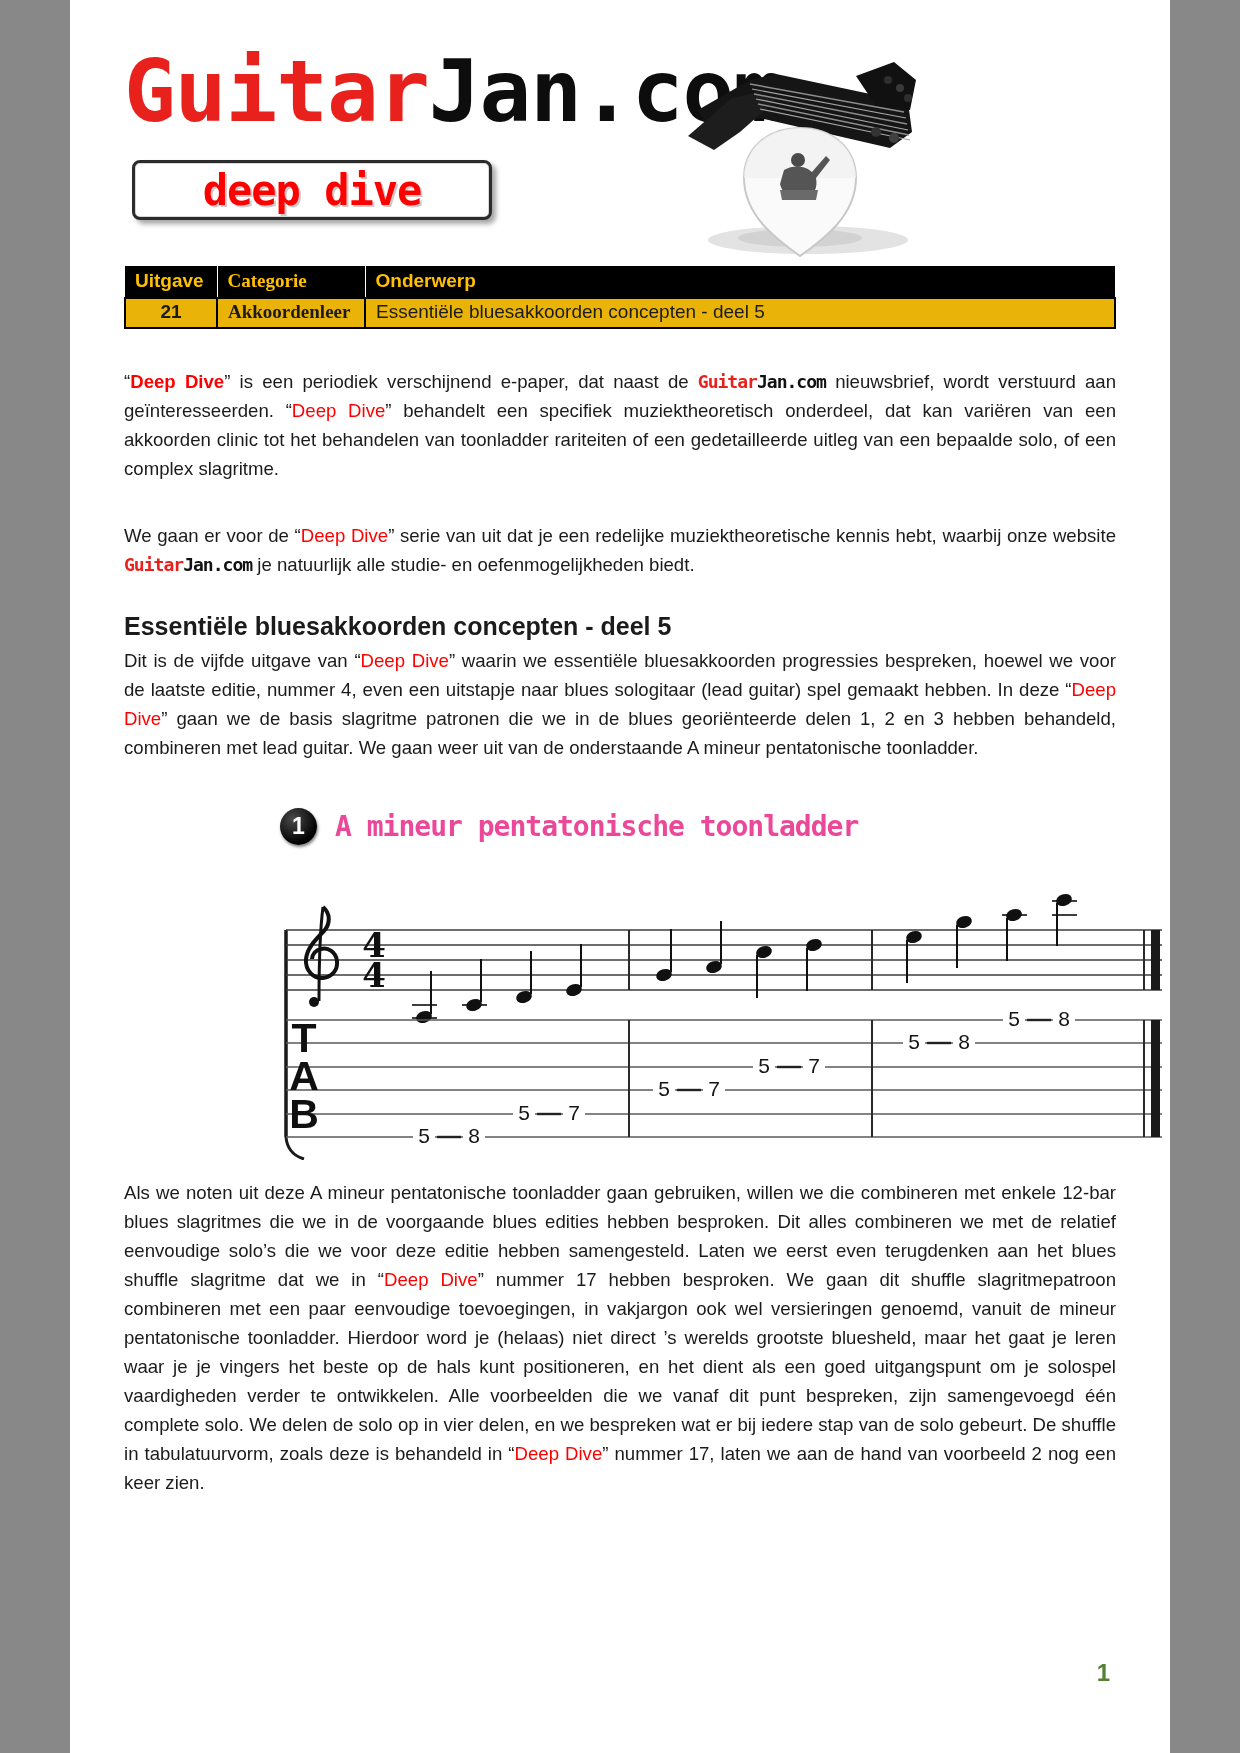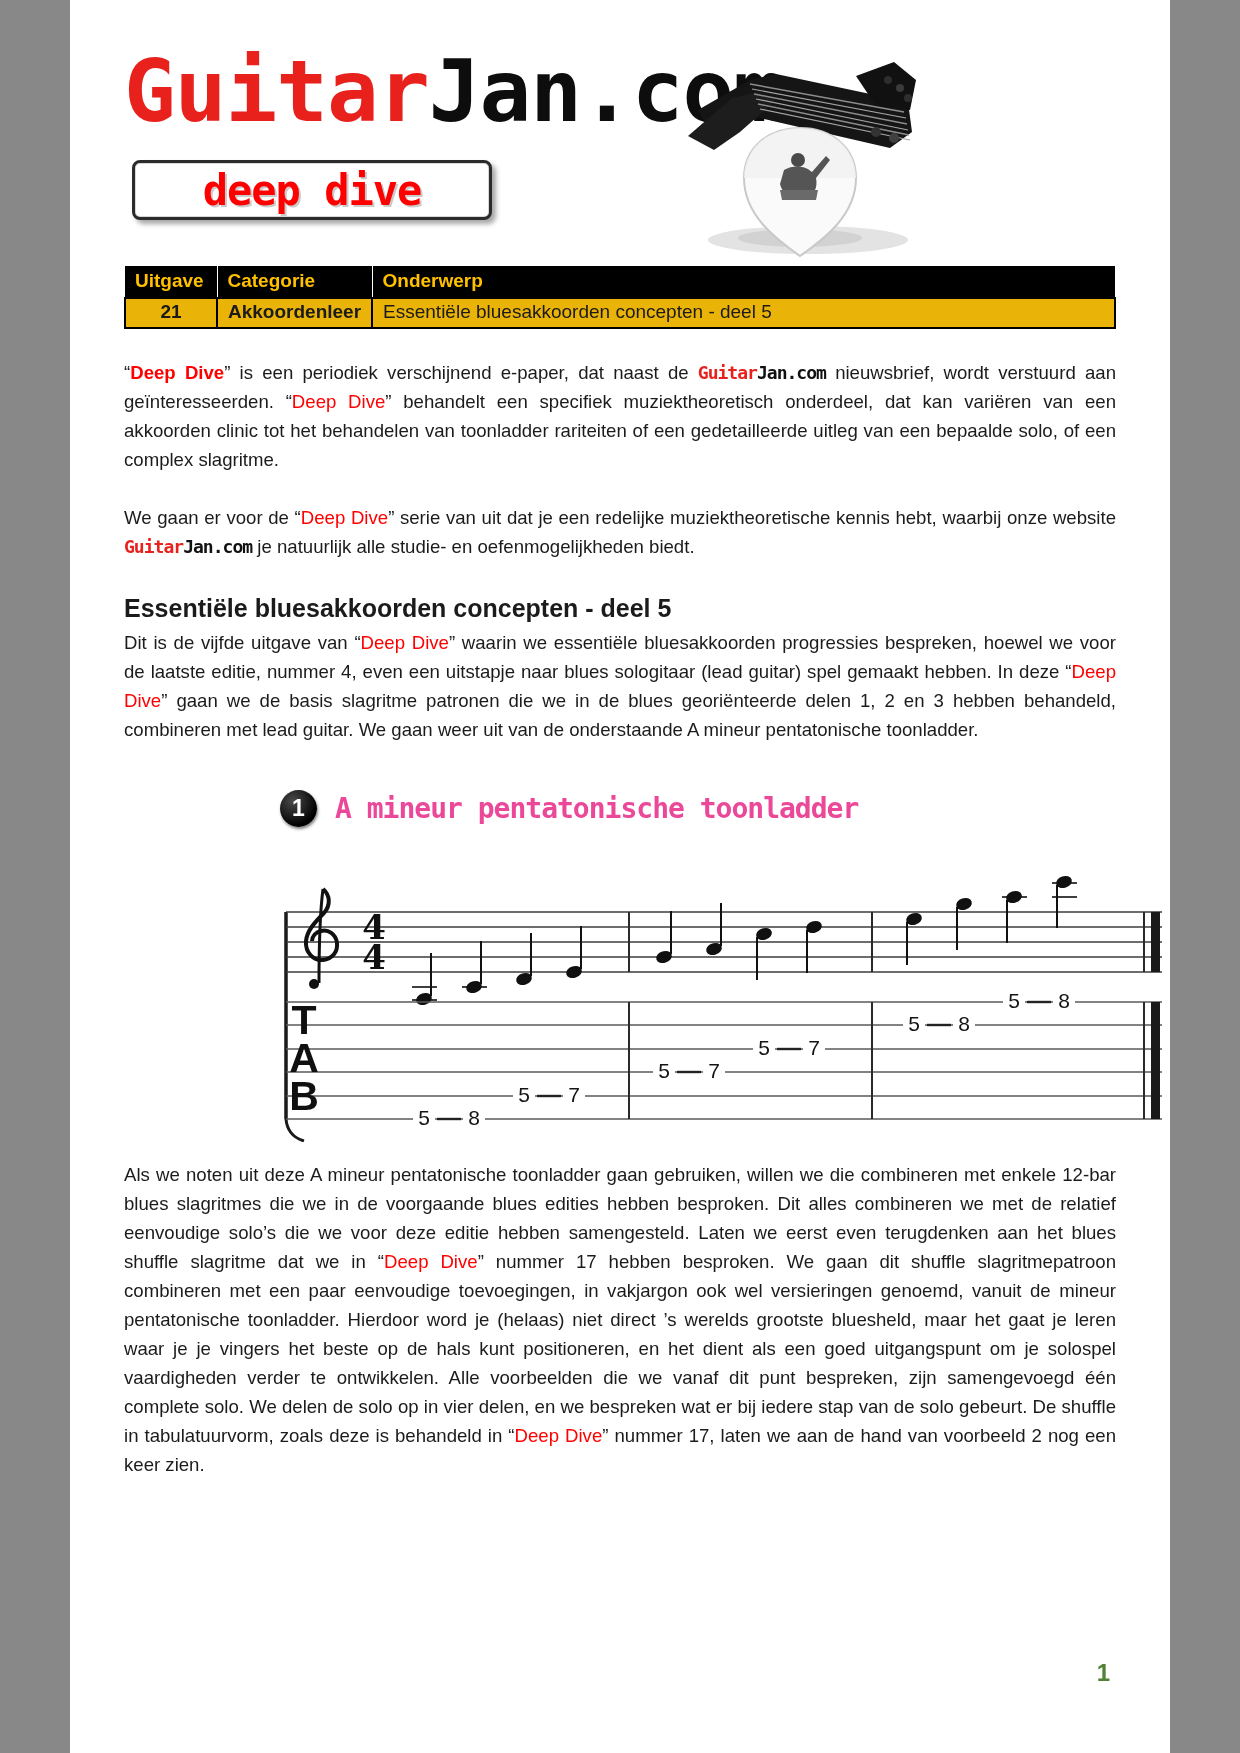--- a/index.html
+++ b/index.html
@@ -62,27 +62,27 @@
     padding:4px 10px 5px 10px;
     border-left:1px solid #fff;
   }
   .info-table th:first-child{border-left:none;}
   .info-table td{
     border:2px solid #000;
     padding:2px 10px 4px 10px;
     background:#eab308;
   }
   .cell-uitgave{width:92px;text-align:center;font-weight:700;}
-  .cell-categorie{width:148px;font-weight:700;}
+  .cell-categorie{width:148px;font-weight:700;font-family:Liberation Serif, serif;}
   
   .para{
     font-size:18.6px;
     line-height:29px;
     text-align:justify;
-    margin-top:29px;
+    margin-top:38px;
   }
   .section-heading{
     font-size:25px;
     font-weight:700;
     margin-top:30px;
     line-height:34px;
   }
   .para.tight{margin-top:3px;}
   .seg-rb{color:var(--red);font-weight:700;}
   .seg-r{color:var(--red);}

